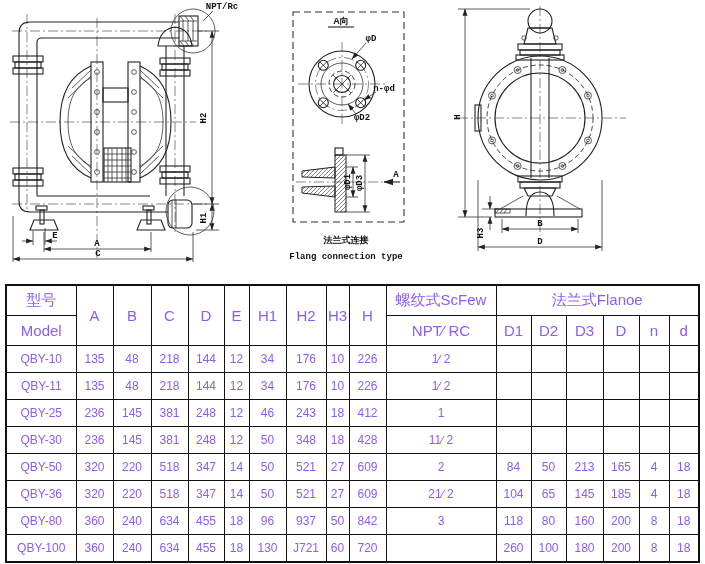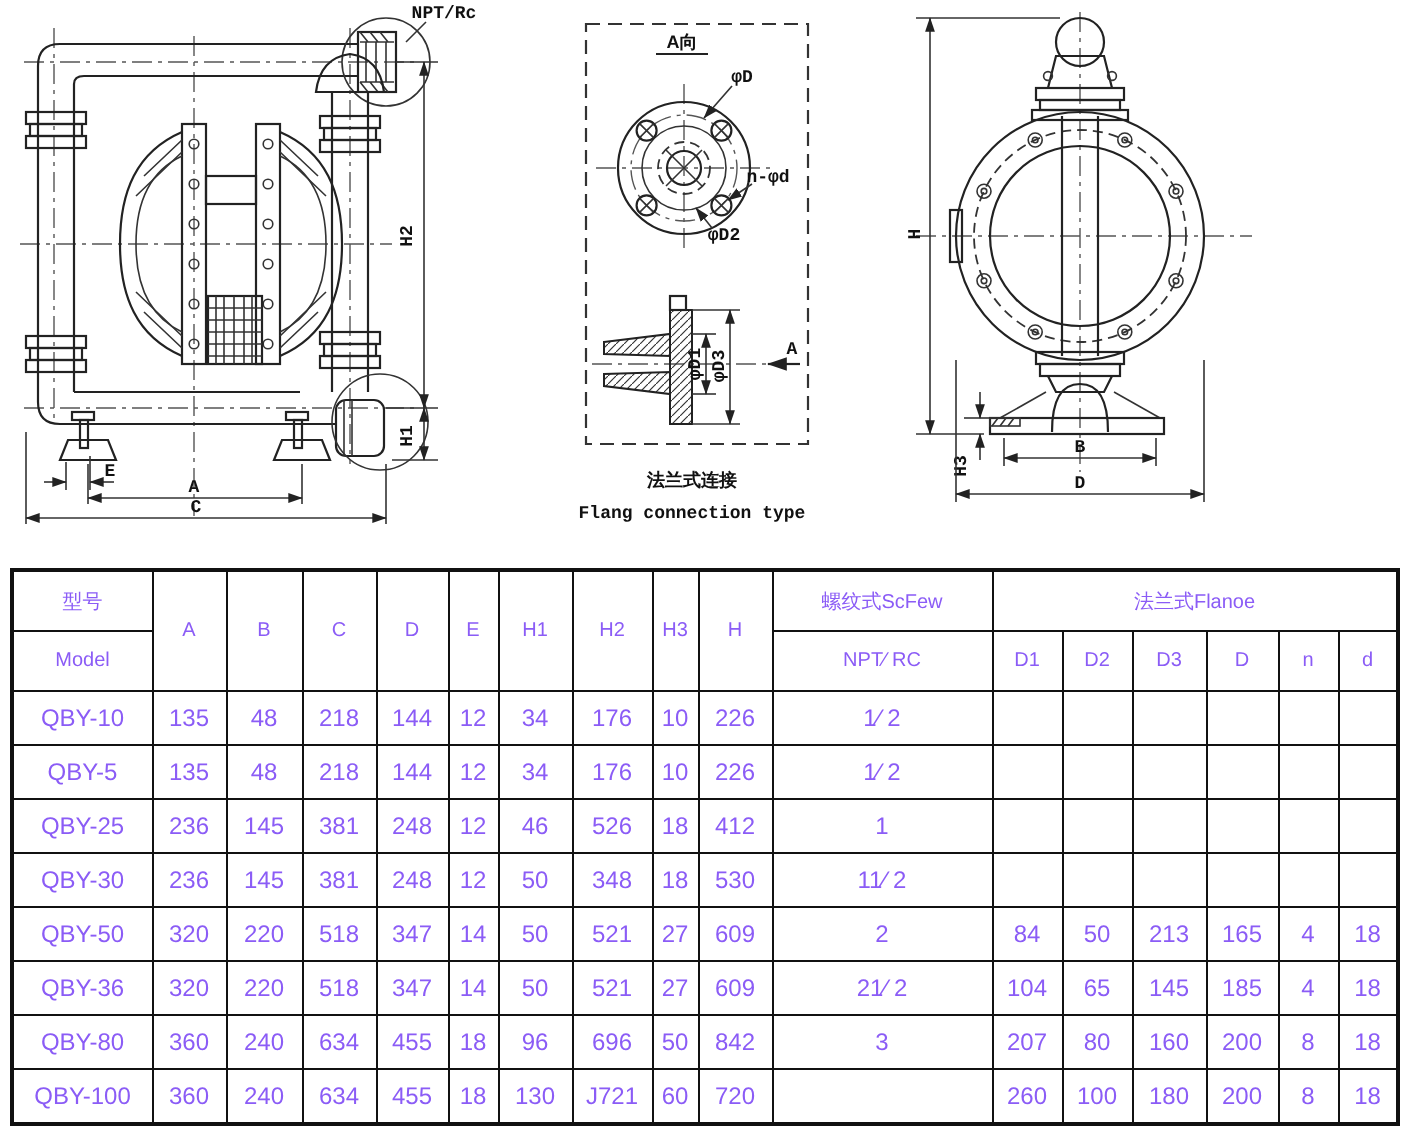--- a/index.html
+++ b/index.html
@@ -18,21 +18,21 @@
   svg .box{stroke:#333;fill:none;stroke-width:1.1;stroke-dasharray:7 4;}
   svg text{fill:#111;font-family:"Liberation Mono","DejaVu Sans Mono",monospace;
            font-weight:bold;font-size:9px;}
   svg text.cn{font-family:"Liberation Sans","DejaVu Sans",sans-serif;}
   svg .arrhead{fill:#222;stroke:none;}
   
   table.spec{position:absolute;left:5px;top:284px;width:693px;border-collapse:collapse;
              table-layout:fixed;border:2px solid #111;background:#fff;}
   table.spec th,table.spec td{border:1px solid #111;text-align:center;vertical-align:middle;
              padding:0;font-weight:normal;overflow:hidden;white-space:nowrap;}
-  table.spec thead th{height:29px;font-size:10px;}
+  table.spec thead th{height:29px;font-size:15px;}
   table.spec tbody td{height:26px;font-size:12px;}
 </style>
 </head>
 <body>
 
 <div class="sheet">
 
   <div class="drawing" id="front-view">
     <svg width="240" height="283" viewBox="0 0 240 283">
       <defs>
@@ -350,21 +350,21 @@
           <td>226</td>
           <td>1∕ 2</td>
           <td></td>
           <td></td>
           <td></td>
           <td></td>
           <td></td>
           <td></td>
         </tr>
         <tr>
-          <td>QBY-5</td>
+          <td>QBY-11</td>
           <td>135</td>
           <td>48</td>
           <td>218</td>
           <td>144</td>
           <td>12</td>
           <td>34</td>
           <td>176</td>
           <td>10</td>
           <td>226</td>
           <td>1∕ 2</td>
@@ -376,42 +376,42 @@
           <td></td>
         </tr>
         <tr>
           <td>QBY-25</td>
           <td>236</td>
           <td>145</td>
           <td>381</td>
           <td>248</td>
           <td>12</td>
           <td>46</td>
-          <td>526</td>
+          <td>243</td>
           <td>18</td>
           <td>412</td>
           <td>1</td>
           <td></td>
           <td></td>
           <td></td>
           <td></td>
           <td></td>
           <td></td>
         </tr>
         <tr>
           <td>QBY-30</td>
           <td>236</td>
           <td>145</td>
           <td>381</td>
           <td>248</td>
           <td>12</td>
           <td>50</td>
           <td>348</td>
           <td>18</td>
-          <td>530</td>
+          <td>428</td>
           <td>11∕ 2</td>
           <td></td>
           <td></td>
           <td></td>
           <td></td>
           <td></td>
           <td></td>
         </tr>
         <tr>
           <td>QBY-50</td>
@@ -452,25 +452,25 @@
           <td>18</td>
         </tr>
         <tr>
           <td>QBY-80</td>
           <td>360</td>
           <td>240</td>
           <td>634</td>
           <td>455</td>
           <td>18</td>
           <td>96</td>
-          <td>696</td>
+          <td>937</td>
           <td>50</td>
           <td>842</td>
           <td>3</td>
-          <td>207</td>
+          <td>118</td>
           <td>80</td>
           <td>160</td>
           <td>200</td>
           <td>8</td>
           <td>18</td>
         </tr>
         <tr>
           <td>QBY-100</td>
           <td>360</td>
           <td>240</td>

